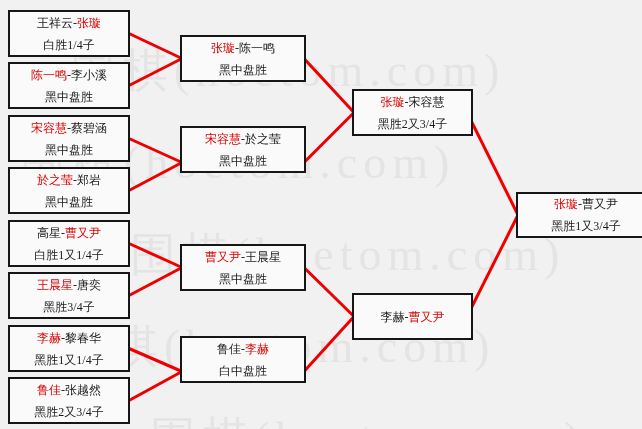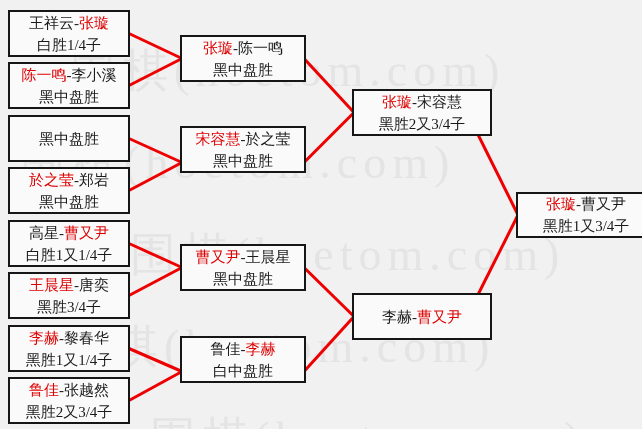--- a/index.html
+++ b/index.html
@@ -31,29 +31,29 @@
     box-sizing:border-box;
     height:47px;
     background:#fafafa;
     border:2px solid #161616;
     z-index:3;
     display:flex;
     flex-direction:column;
     align-items:center;
     justify-content:center;
     line-height:22px;
-    font-size:15px;
+    font-size:12px;
     color:#1a1a1a;
     text-align:center;
   }
   .box .l1, .box .l2{white-space:nowrap;}
   .win{color:#dd0000;}
   .r1{left:8px;width:122px;}
   .r2{left:180px;width:126px;font-family:Liberation Serif, serif;}
-  .sf{left:352px;width:140px;}
+  .sf{left:352px;width:121px;}
   .fin{left:516px;width:140px;height:46px;}
 </style>
 </head>
 <body>
 
 <div class="canvas">
 
   <div class="wm" style="left:70px;top:40px;">围棋(hoetom.com)</div>
   <div class="wm" style="left:20px;top:132px;">围棋(hoetom.com)</div>
   <div class="wm" style="left:130px;top:224px;">围棋(hoetom.com)</div>
@@ -79,20 +79,21 @@
 
   <div class="box r1" style="top:10px">
     <div class="l1"><span class="p">王祥云</span><span>-</span><span class="p win">张璇</span></div>
     <div class="l2">白胜1/4子</div>
   </div>
   <div class="box r1" style="top:62px">
     <div class="l1"><span class="p win">陈一鸣</span><span>-</span><span class="p">李小溪</span></div>
     <div class="l2">黑中盘胜</div>
   </div>
   <div class="box r1" style="top:115px">
+    <div class="l1"><span class="p win">宋容慧</span><span>-</span><span class="p">蔡碧涵</span></div>
     <div class="l2">黑中盘胜</div>
   </div>
   <div class="box r1" style="top:167px">
     <div class="l1"><span class="p win">於之莹</span><span>-</span><span class="p">郑岩</span></div>
     <div class="l2">黑中盘胜</div>
   </div>
   <div class="box r1" style="top:220px">
     <div class="l1"><span class="p">高星</span><span>-</span><span class="p win">曹又尹</span></div>
     <div class="l2">白胜1又1/4子</div>
   </div>

